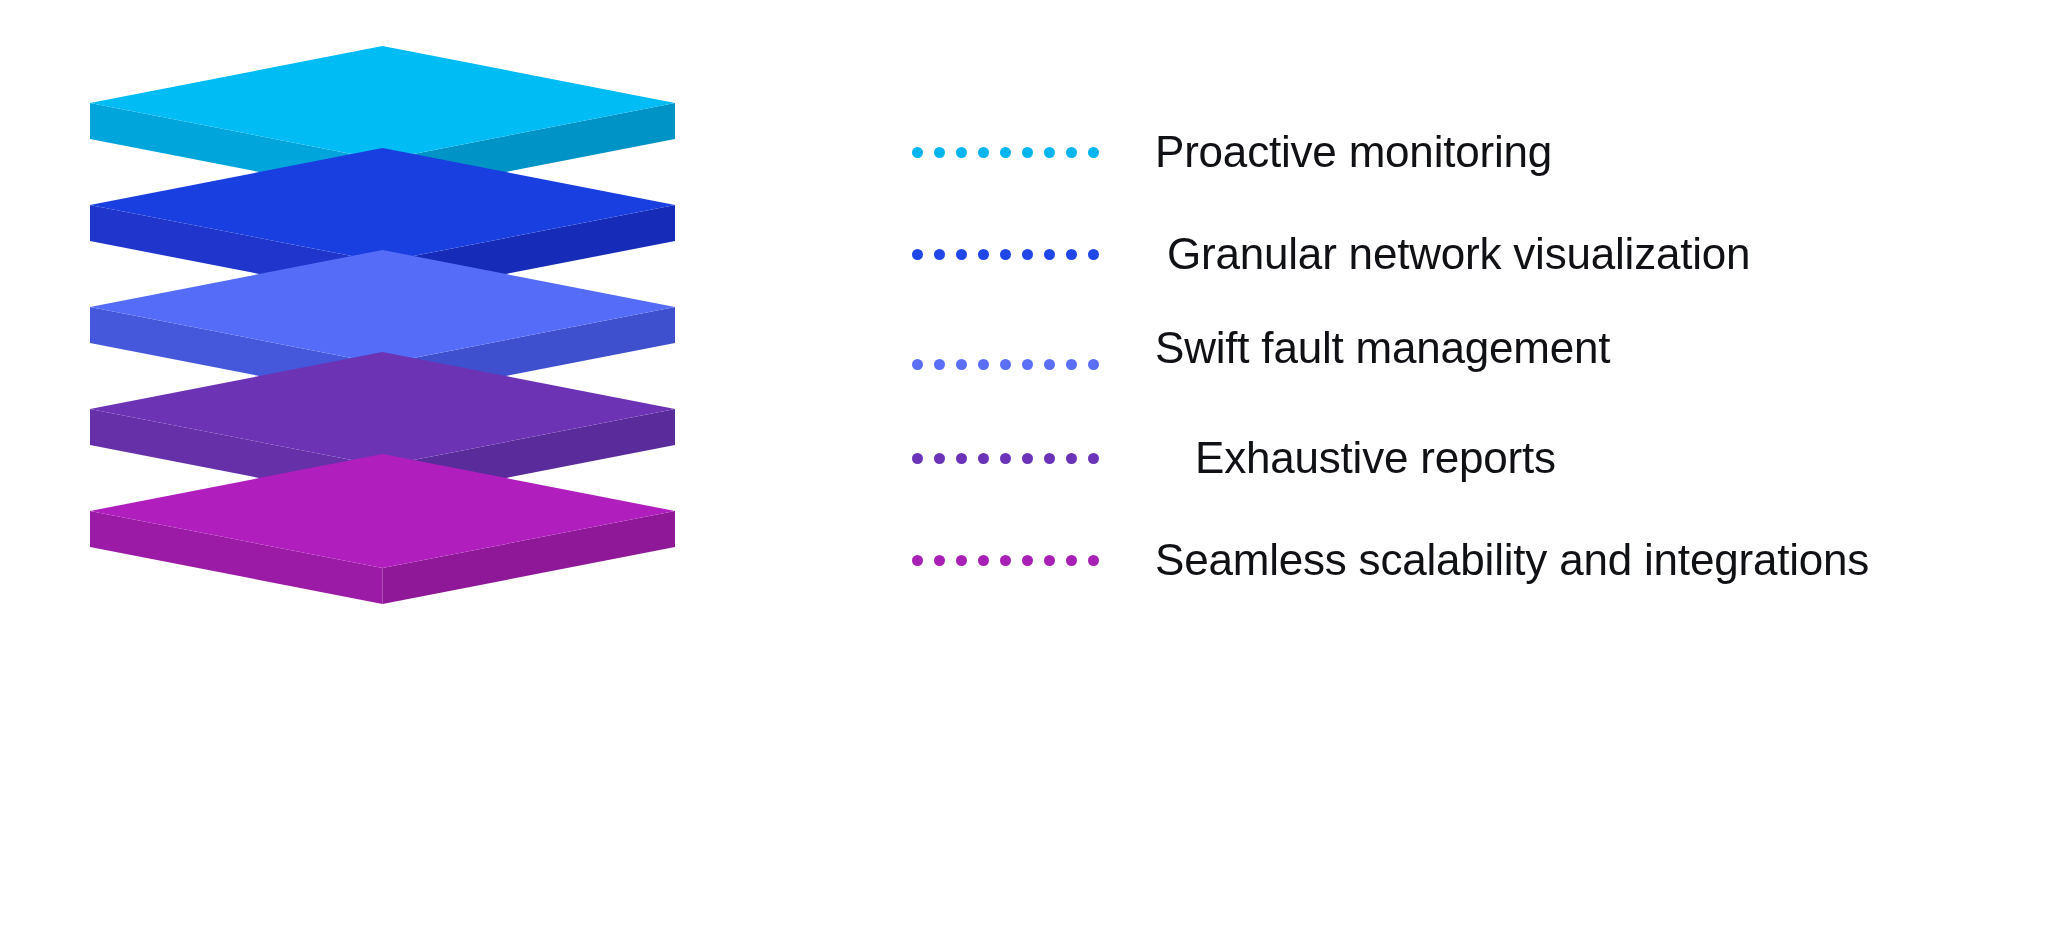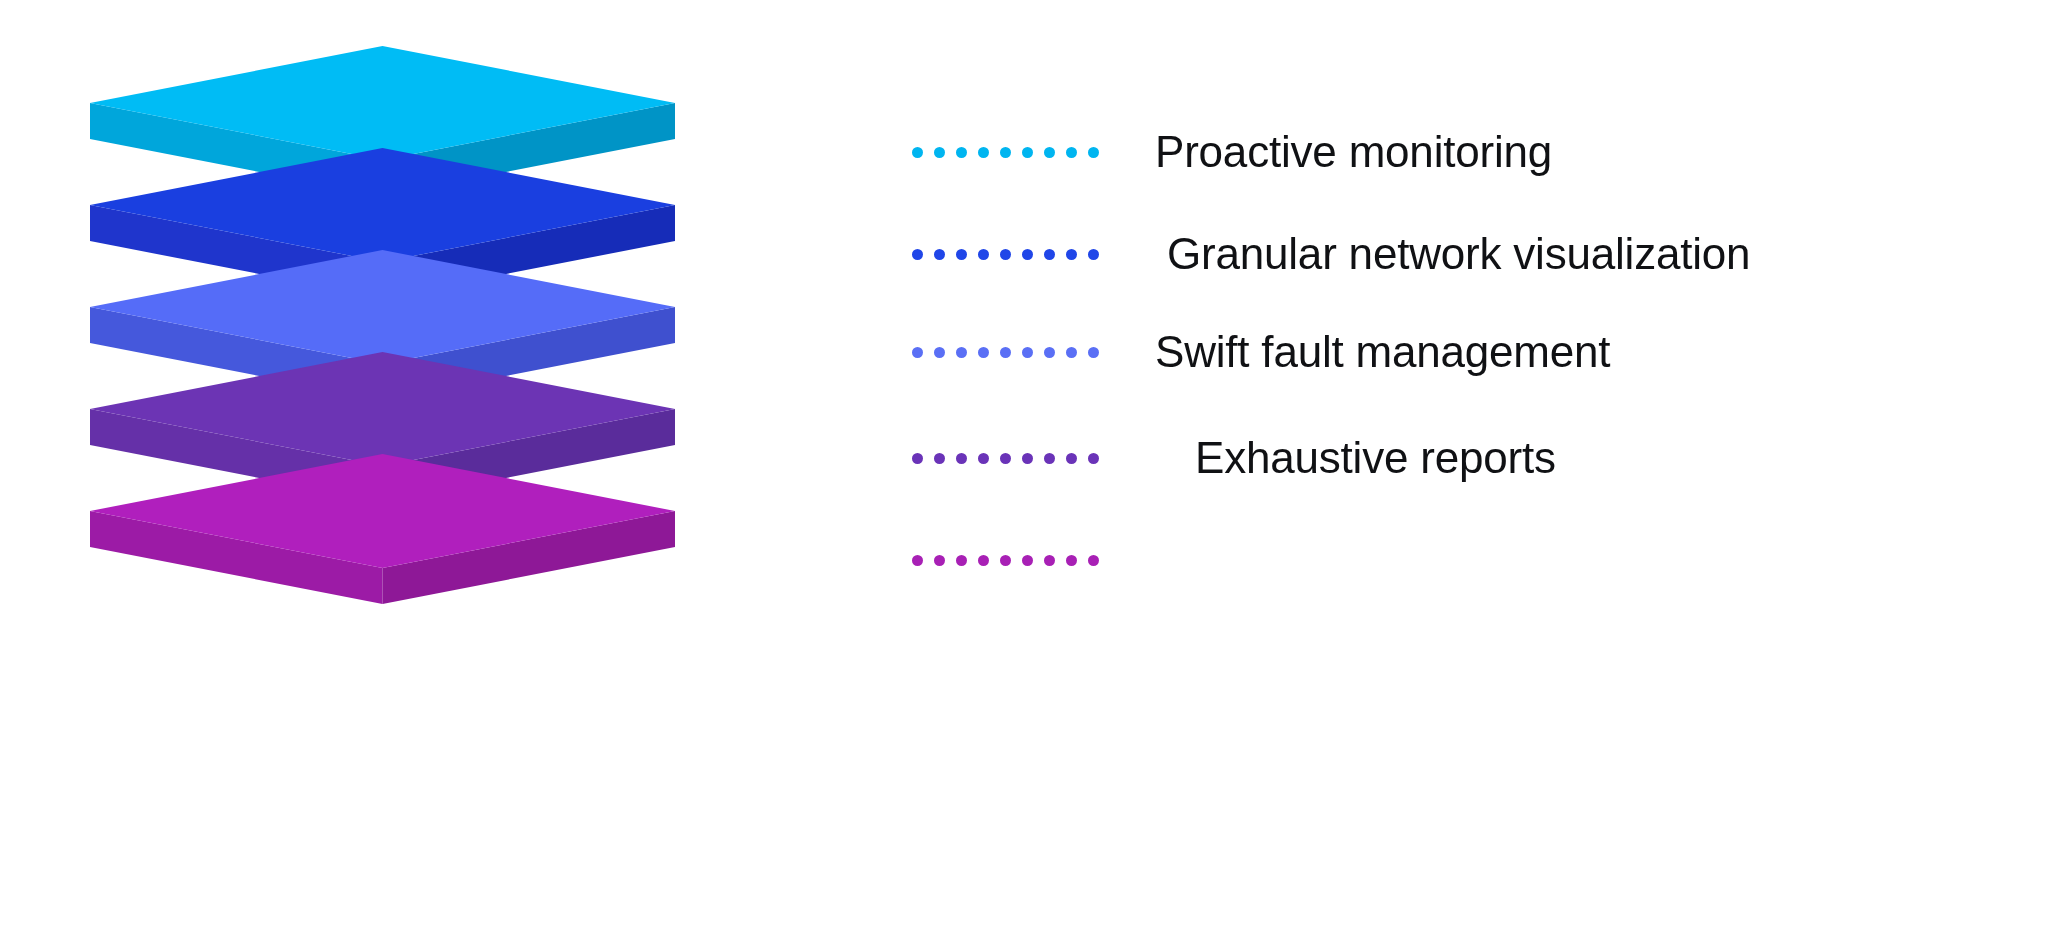--- a/index.html
+++ b/index.html
@@ -130,21 +130,21 @@
           <span class="dot" style="background: rgb(32, 70, 232);"></span>
           <span class="dot" style="background: rgb(32, 70, 232);"></span>
           <span class="dot" style="background: rgb(32, 70, 232);"></span>
           <span class="dot" style="background: rgb(32, 70, 232);"></span>
           <span class="dot" style="background: rgb(32, 70, 232);"></span>
           <span class="dot" style="background: rgb(32, 70, 232);"></span>
           <span class="dot" style="background: rgb(32, 70, 232);"></span>
         </span>
         <span class="callout-label indented">Granular network visualization</span>
       </div>
-      <div class="callout" style="top: 322px;">
+      <div class="callout" style="top: 310px; align-items: flex-end;">
         <span class="leader">
           <span class="dot" style="background: rgb(90, 111, 245);"></span>
           <span class="dot" style="background: rgb(90, 111, 245);"></span>
           <span class="dot" style="background: rgb(90, 111, 245);"></span>
           <span class="dot" style="background: rgb(90, 111, 245);"></span>
           <span class="dot" style="background: rgb(90, 111, 245);"></span>
           <span class="dot" style="background: rgb(90, 111, 245);"></span>
           <span class="dot" style="background: rgb(90, 111, 245);"></span>
           <span class="dot" style="background: rgb(90, 111, 245);"></span>
           <span class="dot" style="background: rgb(90, 111, 245);"></span>
@@ -170,16 +170,17 @@
           <span class="dot" style="background: rgb(168, 32, 181);"></span>
           <span class="dot" style="background: rgb(168, 32, 181);"></span>
           <span class="dot" style="background: rgb(168, 32, 181);"></span>
           <span class="dot" style="background: rgb(168, 32, 181);"></span>
           <span class="dot" style="background: rgb(168, 32, 181);"></span>
           <span class="dot" style="background: rgb(168, 32, 181);"></span>
           <span class="dot" style="background: rgb(168, 32, 181);"></span>
           <span class="dot" style="background: rgb(168, 32, 181);"></span>
           <span class="dot" style="background: rgb(168, 32, 181);"></span>
         </span>
+        <span class="callout-label">Seamless scalability and integrations</span>
       </div>
     </div>
 
 </div>
 
 </body></html>

